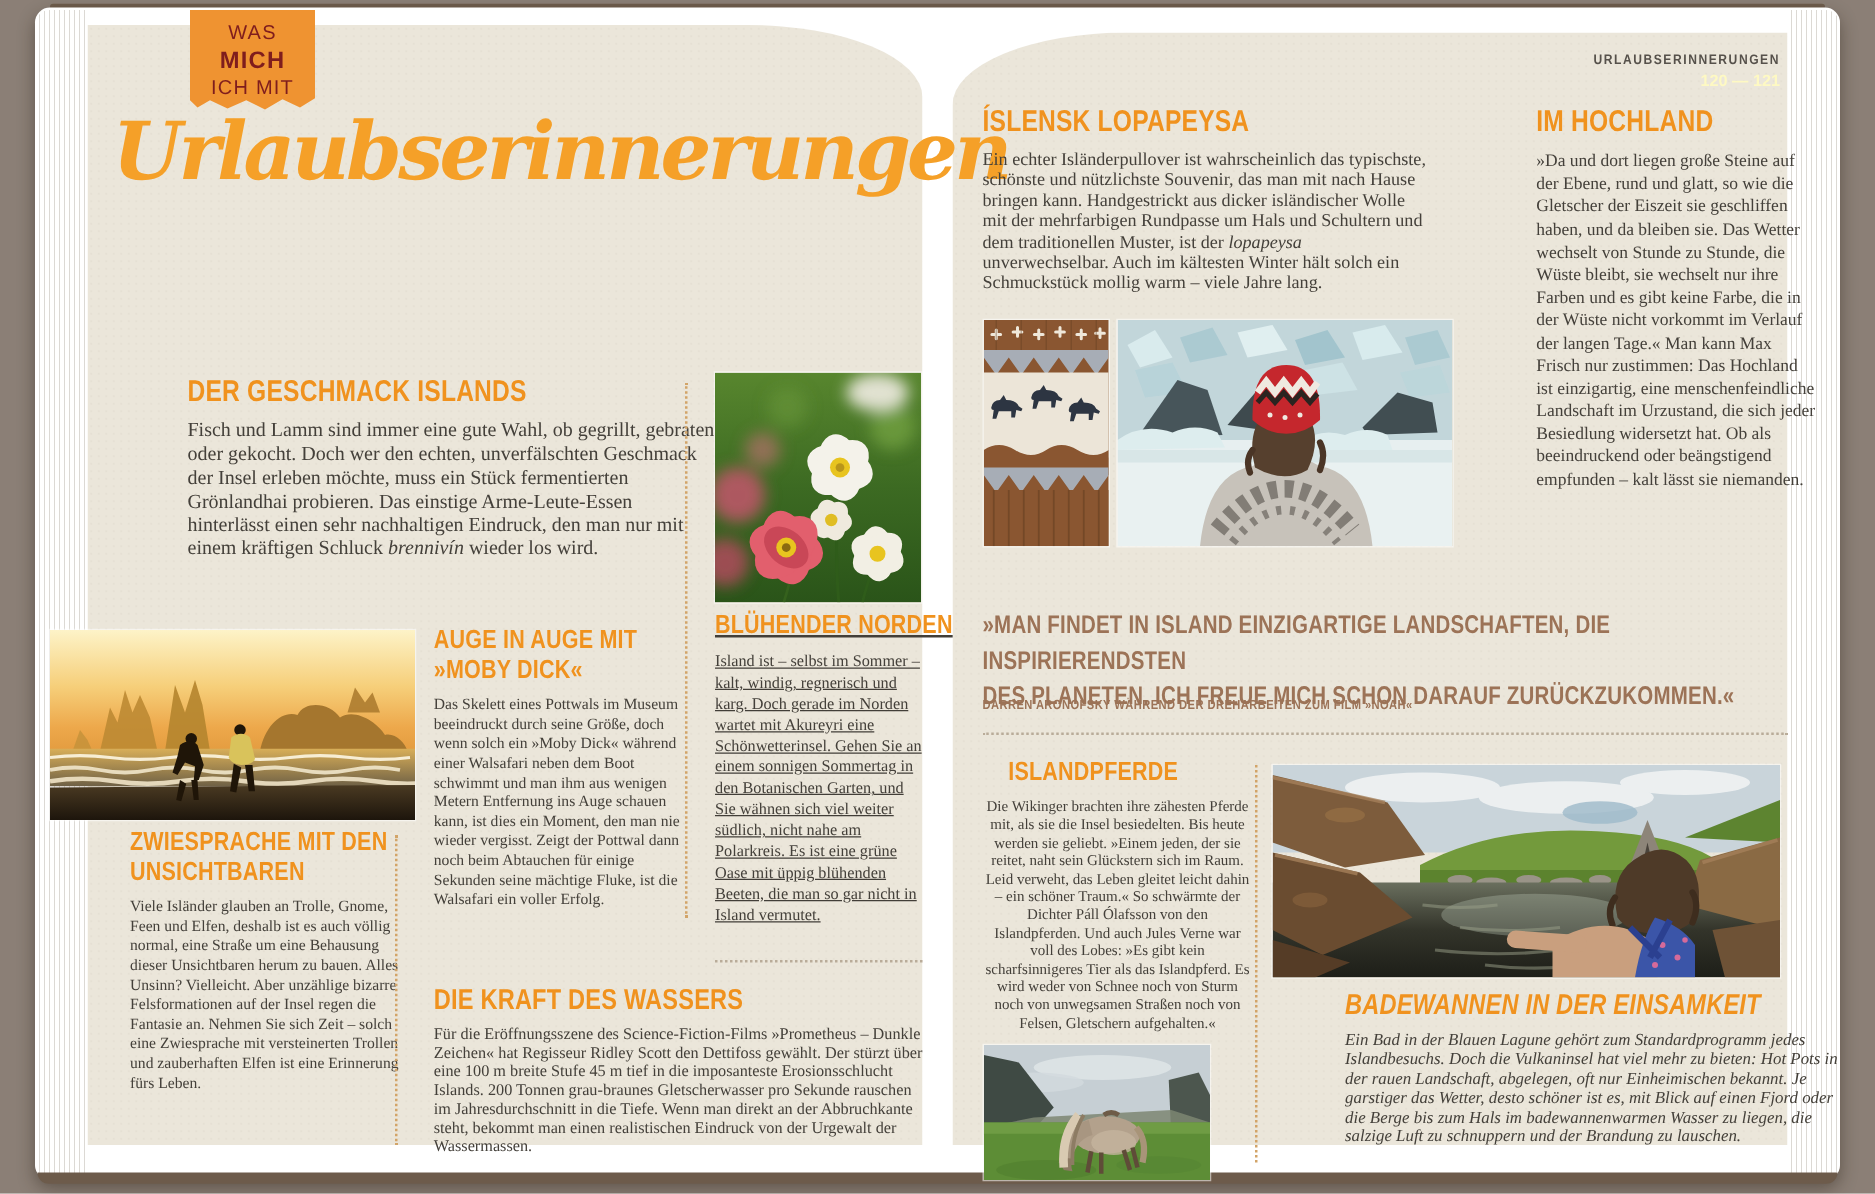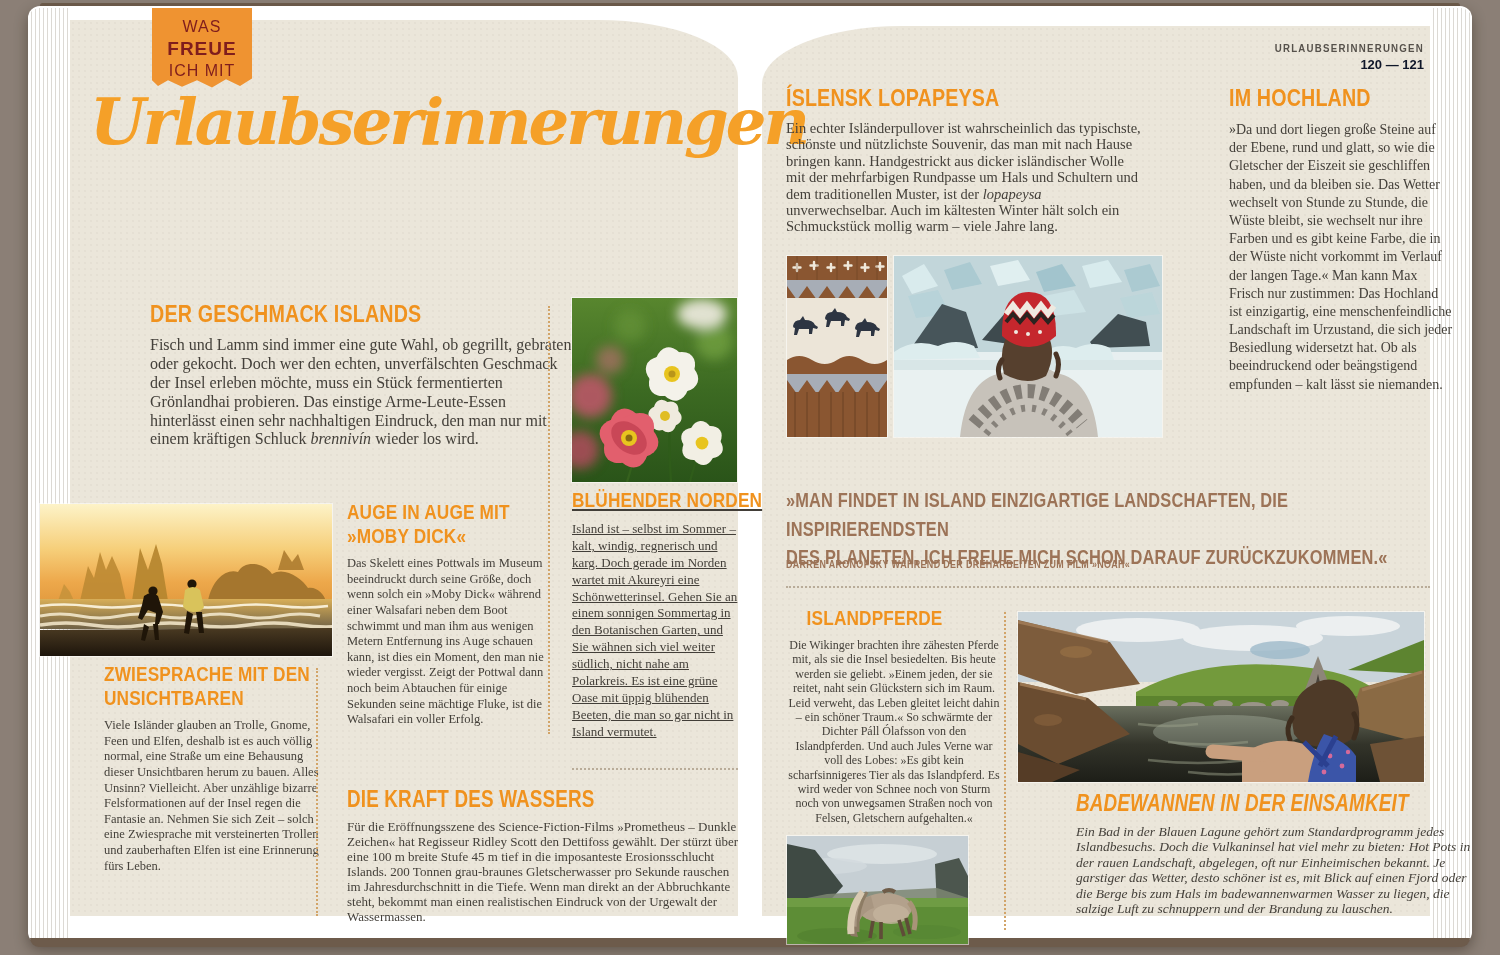--- a/index.html
+++ b/index.html
@@ -37,37 +37,37 @@
   .script-title{position:absolute;left:90px;top:84px;width:640px;font-family:"DejaVu Serif",serif;
         font-style:italic;font-weight:700;font-size:64px;color:#f5a028;letter-spacing:-3px;white-space:nowrap;}
   .intro{position:absolute;left:165px;top:184px;width:505px;text-align:center;font-size:20px;line-height:1.38;color:#3f3b35;}
   .quote-big{font-family:"Liberation Sans",sans-serif;font-weight:700;color:#9c7357;font-size:20.5px;
              line-height:1.4;transform:scaleX(.8);transform-origin:left top;width:805px;letter-spacing:.2px;}
   .quote-attr{font-family:"Liberation Sans",sans-serif;font-weight:700;color:#9c7357;font-size:10.5px;
              letter-spacing:.4px;transform:scaleX(.85);transform-origin:left top;width:740px;}
   .pg-head{position:absolute;left:1150px;top:42px;width:274px;text-align:right;color:#56514b;}
   .pg-head .t{font-family:"Liberation Sans",sans-serif;font-weight:700;font-size:11px;letter-spacing:1.4px;
               transform:scaleX(.88);transform-origin:right top;}
-  .pg-head .n{font-family:"Liberation Sans",sans-serif;font-weight:700;font-size:13px;color:#0f172a;margin-top:3px;}
+  .pg-head .n{font-family:"Liberation Sans",sans-serif;font-weight:700;font-size:13px;color:#fef9c3;margin-top:3px;}
 </style>
 </head>
 <body>
 
 <div class="stage">
   <div class="cover-top"></div>
   <div class="book"></div>
   <div class="stack left"></div>
   <div class="stack right"></div>
   <div class="page pleft"></div>
   <div class="page pright"></div>
   <div class="cover-bottom"></div>
 
   <div class="badge">
     <div class="b1">WAS</div>
-    <div class="b2">FREUE</div>
+    <div class="b2">MICH</div>
     <div class="b3">ICH MIT</div>
   </div>
 
   <div class="script-title">Urlaubserinnerungen</div>
 
   <div class="abs" style="left:150px;top:300px;width:422px;">
     <div class="sec-h cond" style="font-size:24px;">DER GESCHMACK ISLANDS</div>
     <p class="bodytxt" style="margin:8px 0 0;font-size:16px;line-height:1.18;"><span>Fisch und Lamm sind immer eine gute Wahl, ob gegrillt, gebraten oder gekocht. Doch wer den echten, unverfälschten Geschmack der Insel erleben möchte, muss ein Stück fermentierten Grönlandhai probieren. Das einstige Arme-Leute-Essen hinterlässt einen sehr nachhaltigen Eindruck, den man nur mit einem kräftigen Schluck </span><i>brennivín</i><span> wieder los wird.</span></p>
   </div>
 

